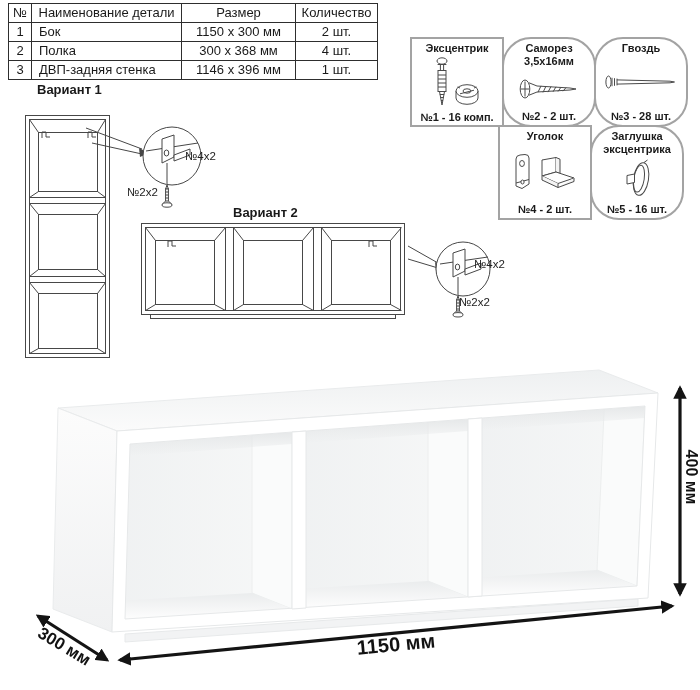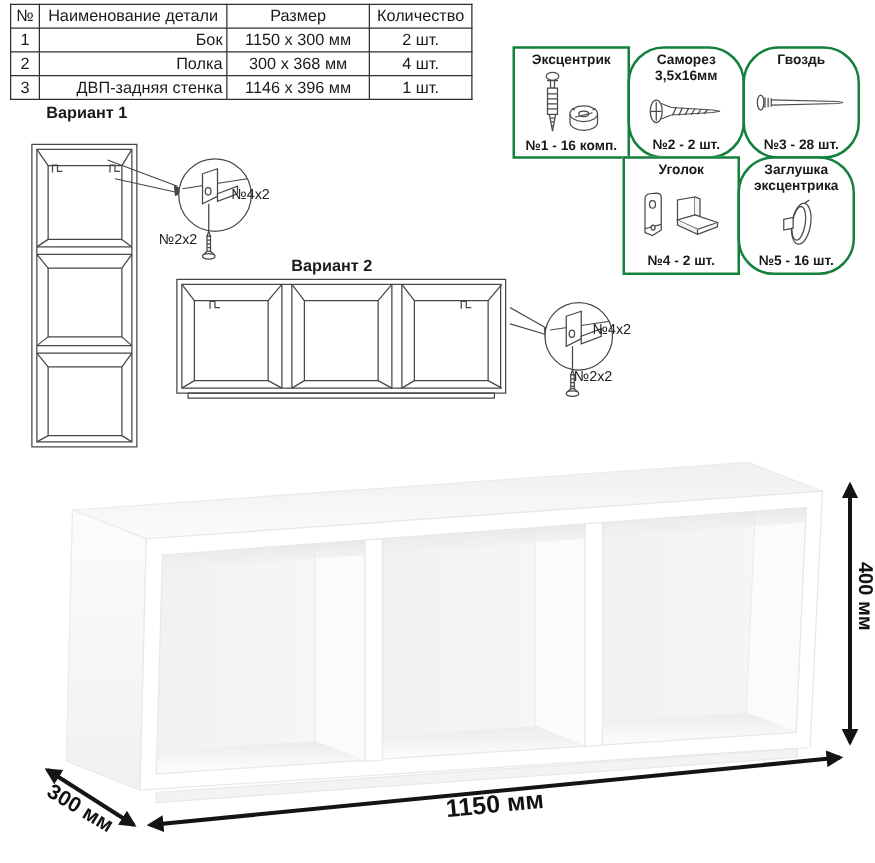--- a/index.html
+++ b/index.html
@@ -4,27 +4,27 @@
 <style>
   html,body{margin:0;padding:0;background:#fff;}
   .page{position:relative;width:700px;height:690px;background:#ffffff;overflow:hidden;
         font-family:"Liberation Sans",sans-serif;color:#1a1a1a;}
   .abs{position:absolute;}
 
   
   .parts-table{position:absolute;left:8px;top:3px;border-collapse:collapse;}
   .parts-table td{border:1.6px solid #2e2e2e;font-size:13px;height:18px;
                   padding:0 3px;text-align:center;line-height:1.05;white-space:nowrap;}
-  .parts-table td.cell-name{text-align:right;padding-left:7px;}
+  .parts-table td.cell-name{text-align:left;padding-left:7px;}
 
   
   .hw-box{position:absolute;left:410px;top:37px;}
   .hw-row{display:flex;}
   .hw-row-bottom{margin-left:50px;margin-top:-2px;padding-left:38px;}
-  .hw-cell{width:90px;height:86px;border:2px solid #15803d;background:#fff;
+  .hw-cell{width:90px;height:86px;border:2px solid #a3a3a3;background:#fff;
            display:flex;flex-direction:column;align-items:center;}
   .hw-cell + .hw-cell{margin-left:-2px;border-radius:29px;}
   .hw-row-bottom .hw-cell{height:91px;}
   .hw-name{font-size:11px;font-weight:bold;text-align:center;line-height:1.18;
            width:76px;margin-top:3px;}
   .hw-icon{flex:1;display:flex;align-items:center;justify-content:center;}
   .hw-count{font-size:11px;font-weight:bold;margin-bottom:3px;white-space:nowrap;}
 
   
   .v-title{position:absolute;font-size:13px;font-weight:bold;white-space:nowrap;}

